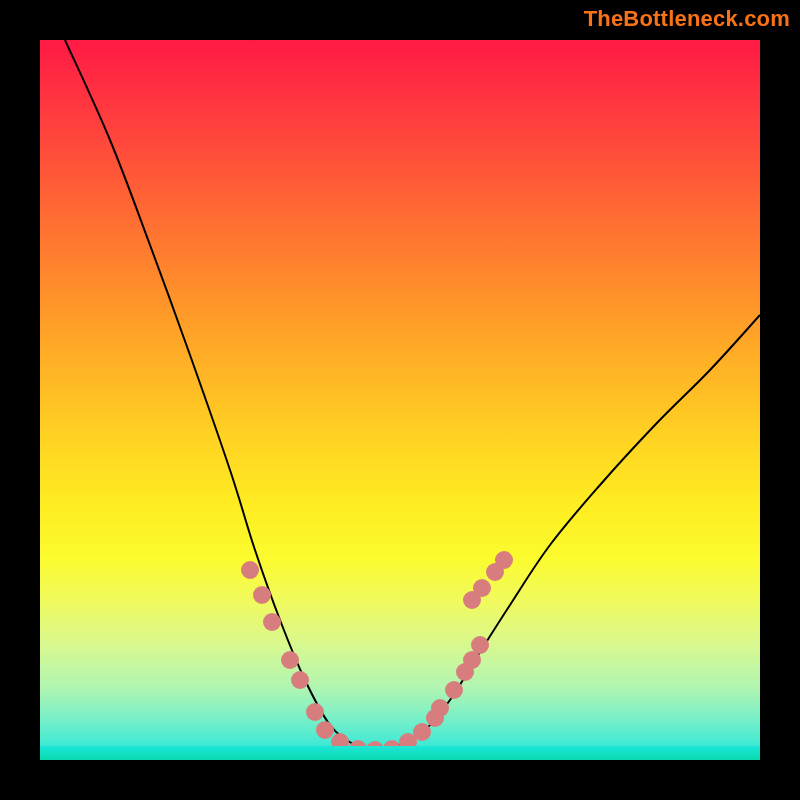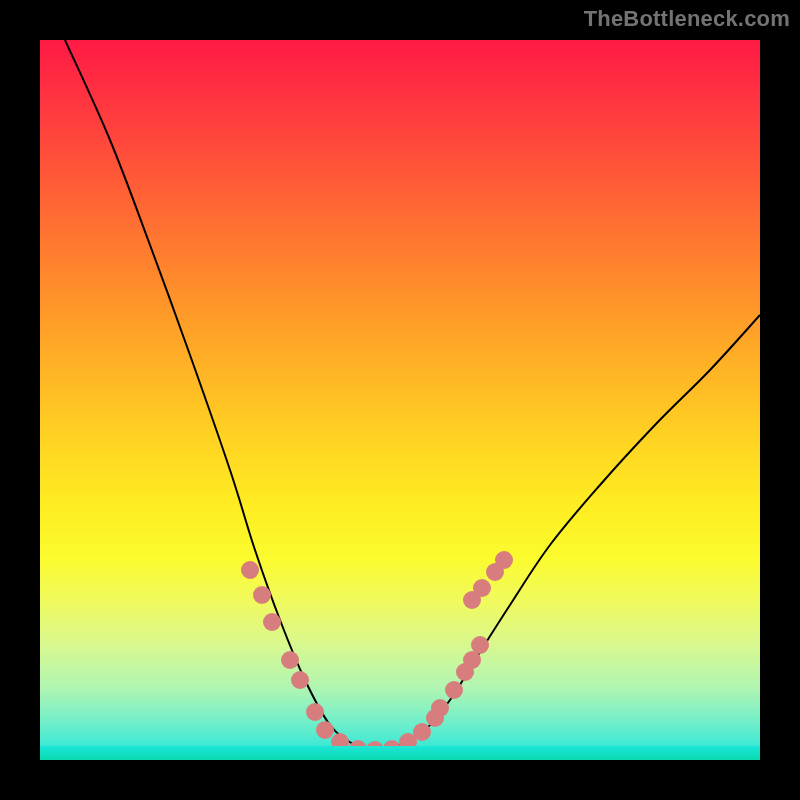--- a/index.html
+++ b/index.html
@@ -31,21 +31,21 @@
       #1ee6da 100%
     );
   }
   .watermark {
     position: absolute;
     top: 6px;
     right: 10px;
     font-family: Arial, Helvetica, sans-serif;
     font-size: 22px;
     font-weight: 600;
-    color: #737373;
+    color: #f97316;
     letter-spacing: 0.2px;
   }
   svg.curves {
     position: absolute;
     left: 0; top: 0;
     width: 720px; height: 720px;
   }
   .curve { fill: none; stroke: #000; stroke-width: 2; }
   .dot { fill: #d87d7d; }
   .bottom-strip {

